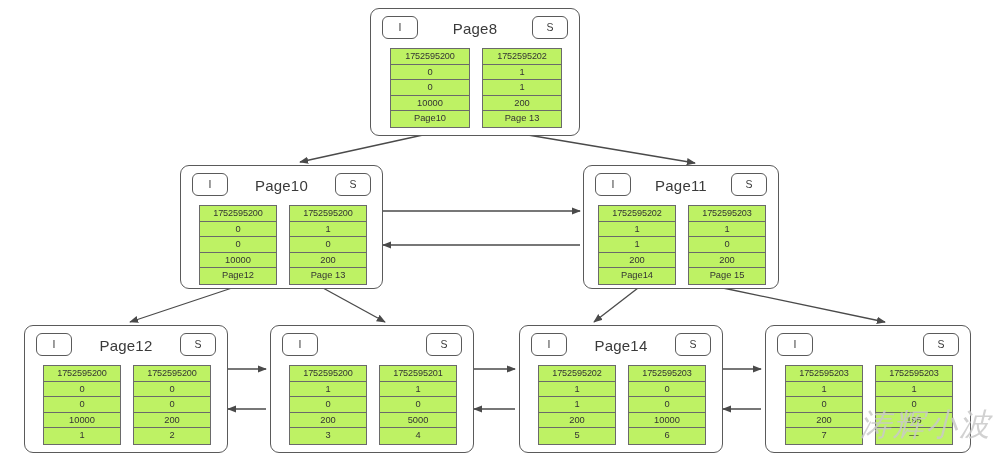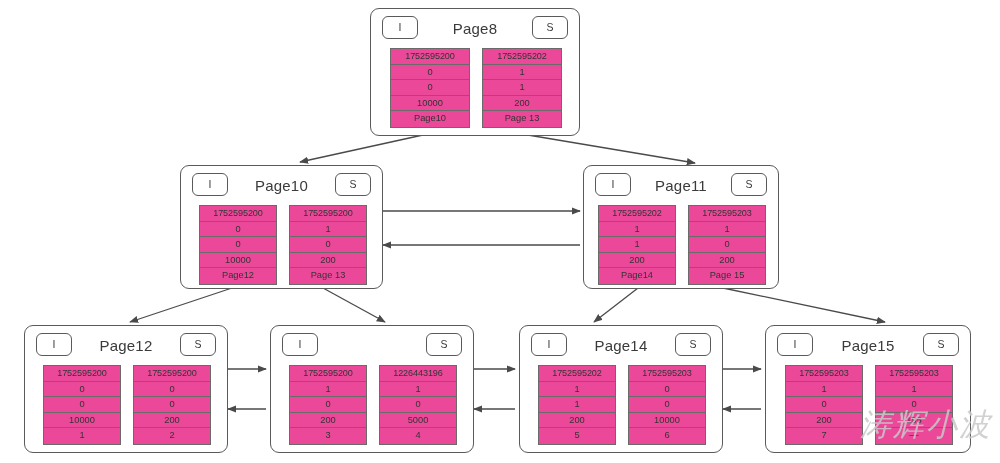--- a/index.html
+++ b/index.html
@@ -54,21 +54,21 @@
   .io-box.s-box{ right:11px; top:7px; }
 
   .slots{
     position:absolute;
     display:flex;
     gap:12px;
   }
   .slot{
     box-sizing:border-box;
     border:1.1px solid #6a6a6a;
-    background:#ec4899;
+    background:#bef264;
     width:78px;
   }
   .cell{
     box-sizing:border-box;
     height:15.5px;
     line-height:14px;
     text-align:center;
     font-size:9.3px;
     color:#333333;
     border-bottom:1.1px solid #6a6a6a;
@@ -250,21 +250,21 @@
         <div class="io-box s-box">S</div>
         <div class="slots" style="left: 18px; top: 39px;">
           <div class="slot">
             <div class="cell key">1752595200</div>
             <div class="cell">1</div>
             <div class="cell">0</div>
             <div class="cell">200</div>
             <div class="cell">3</div>
           </div>
           <div class="slot">
-            <div class="cell key">1226443196</div>
+            <div class="cell key">1752595201</div>
             <div class="cell">1</div>
             <div class="cell">0</div>
             <div class="cell">5000</div>
             <div class="cell">4</div>
           </div>
         </div>
       </div>
       <div class="page-node" style="left: 519px; top: 325px; width: 204px; height: 128px;">
         <div class="io-box i-box">I</div>
         <div class="io-box s-box">S</div>
@@ -282,21 +282,20 @@
             <div class="cell">0</div>
             <div class="cell">0</div>
             <div class="cell">10000</div>
             <div class="cell">6</div>
           </div>
         </div>
       </div>
       <div class="page-node" style="left: 765px; top: 325px; width: 206px; height: 128px;">
         <div class="io-box i-box">I</div>
         <div class="io-box s-box">S</div>
-        <div class="page-title">Page15</div>
         <div class="slots" style="left: 19px; top: 39px;">
           <div class="slot">
             <div class="cell key">1752595203</div>
             <div class="cell">1</div>
             <div class="cell">0</div>
             <div class="cell">200</div>
             <div class="cell">7</div>
           </div>
           <div class="slot">
             <div class="cell key">1752595203</div>

